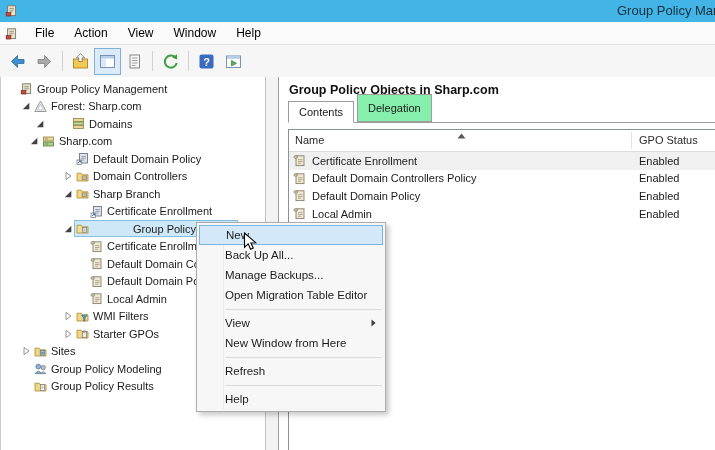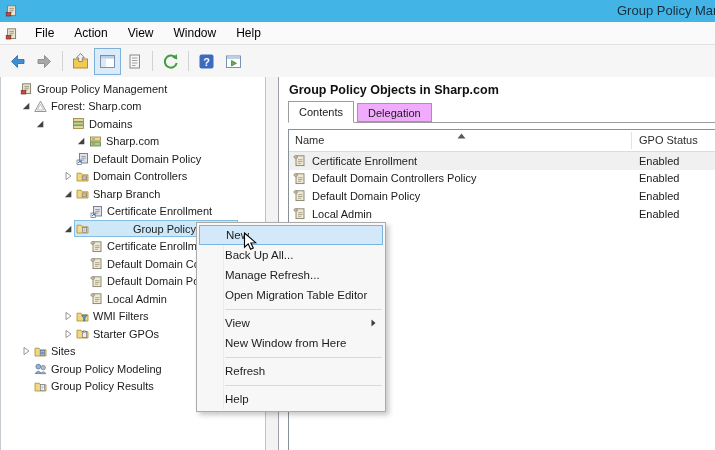--- a/index.html
+++ b/index.html
@@ -38,21 +38,21 @@
   .tree-label{font-size:11px;}
   .tree-scrollbar{position:absolute;left:264px;top:0;bottom:0;width:12px;background:#f3f3f3;
     border-left:1px solid #c2c2c2;border-right:1px solid #c2c2c2;}
   
   .content-pane{position:absolute;left:277px;top:0;right:0;bottom:0;background:#fff;
     border-left:1px solid #9aa0a5;}
   .pane-title{position:absolute;left:10px;top:6px;font-size:12.5px;font-weight:bold;color:#101010;}
   .tab-strip{position:absolute;left:9px;top:24px;right:0;height:22px;display:flex;
     align-items:flex-end;border-bottom:1px solid #9c9c9c;box-sizing:border-box;}
   .tab{box-sizing:border-box;padding:0 10px;display:flex;align-items:center;font-size:11px;
-    border:1px solid #9c9c9c;background:#f0abfc;height:19px;margin-right:3px;}
+    border:1px solid #9c9c9c;background:#86efac;height:28px;margin-right:3px;}
   .tab.active{background:#fff;height:22px;border-bottom:1px solid #fff;margin-bottom:-1px;}
   .listview{position:absolute;left:9px;top:52px;right:-2px;bottom:-2px;background:#fff;
     border:1px solid #8a9097;}
   .lv-header{position:relative;height:21px;border-bottom:1px solid #dcdcdc;}
   .col-name{position:absolute;left:6px;top:4px;color:#2b2b2b;}
   .sort-arrow{position:absolute;left:168px;top:3px;display:flex;}
   .col-sep{position:absolute;left:342px;top:2px;bottom:2px;width:1px;background:#e3e3e3;}
   .col-status{position:absolute;left:350px;top:4px;color:#2b2b2b;}
   .lv-row{position:relative;height:17.6px;display:flex;align-items:center;}
   .lv-row.selected{background:#f0f0f0;}
@@ -212,21 +212,21 @@
           <span class="tree-icon">
             <svg width="13" height="13" viewBox="0 0 13 13">
               <rect x="1.5" y="1.5" width="10" height="3" fill="#e7d79c" stroke="#93803f" stroke-width="0.8"></rect>
               <rect x="1.5" y="5" width="10" height="3" fill="#bfd39a" stroke="#728a45" stroke-width="0.8"></rect>
               <rect x="1.5" y="8.5" width="10" height="3" fill="#e7d79c" stroke="#93803f" stroke-width="0.8"></rect>
             </svg>
           </span>
           <span class="tree-label">Domains</span>
         </span>
       </div>
-      <div class="tree-row" style="padding-left: 72px;">
+      <div class="tree-row" style="padding-left: 25px;">
         <span class="expander">
           <svg width="10" height="10" viewBox="0 0 10 10">
             <path d="M8.3 1.8 V8.3 H1.8 Z" fill="#424242"></path>
           </svg>
         </span>
         <span class="row-core">
           <span class="tree-icon">
             <svg width="13" height="13" viewBox="0 0 13 13">
               <rect x="1.5" y="2" width="10" height="4" fill="#e7d79c" stroke="#93803f" stroke-width="0.8"></rect>
               <rect x="1.5" y="7" width="10" height="4" fill="#a9cd8d" stroke="#5f7d3e" stroke-width="0.8"></rect>
@@ -516,21 +516,21 @@
 
 <div class="context-menu" id="context-menu">
   <span class="gutter"></span>
 <div class="menu-row highlight">
       <span>New</span>
     </div>
     <div class="menu-row">
       <span>Back Up All...</span>
     </div>
     <div class="menu-row">
-      <span>Manage Refresh...</span>
+      <span>Manage Backups...</span>
     </div>
     <div class="menu-row">
       <span>Open Migration Table Editor</span>
     </div>
     <div class="menu-sep"></div>
     <div class="menu-row">
       <span>View</span>
       <span class="submenu-arrow">
         <svg width="5" height="8" viewBox="0 0 5 8">
           <path d="M0.5 0.5 L4.5 4 L0.5 7.5 Z" fill="#3c3c3c"></path>

